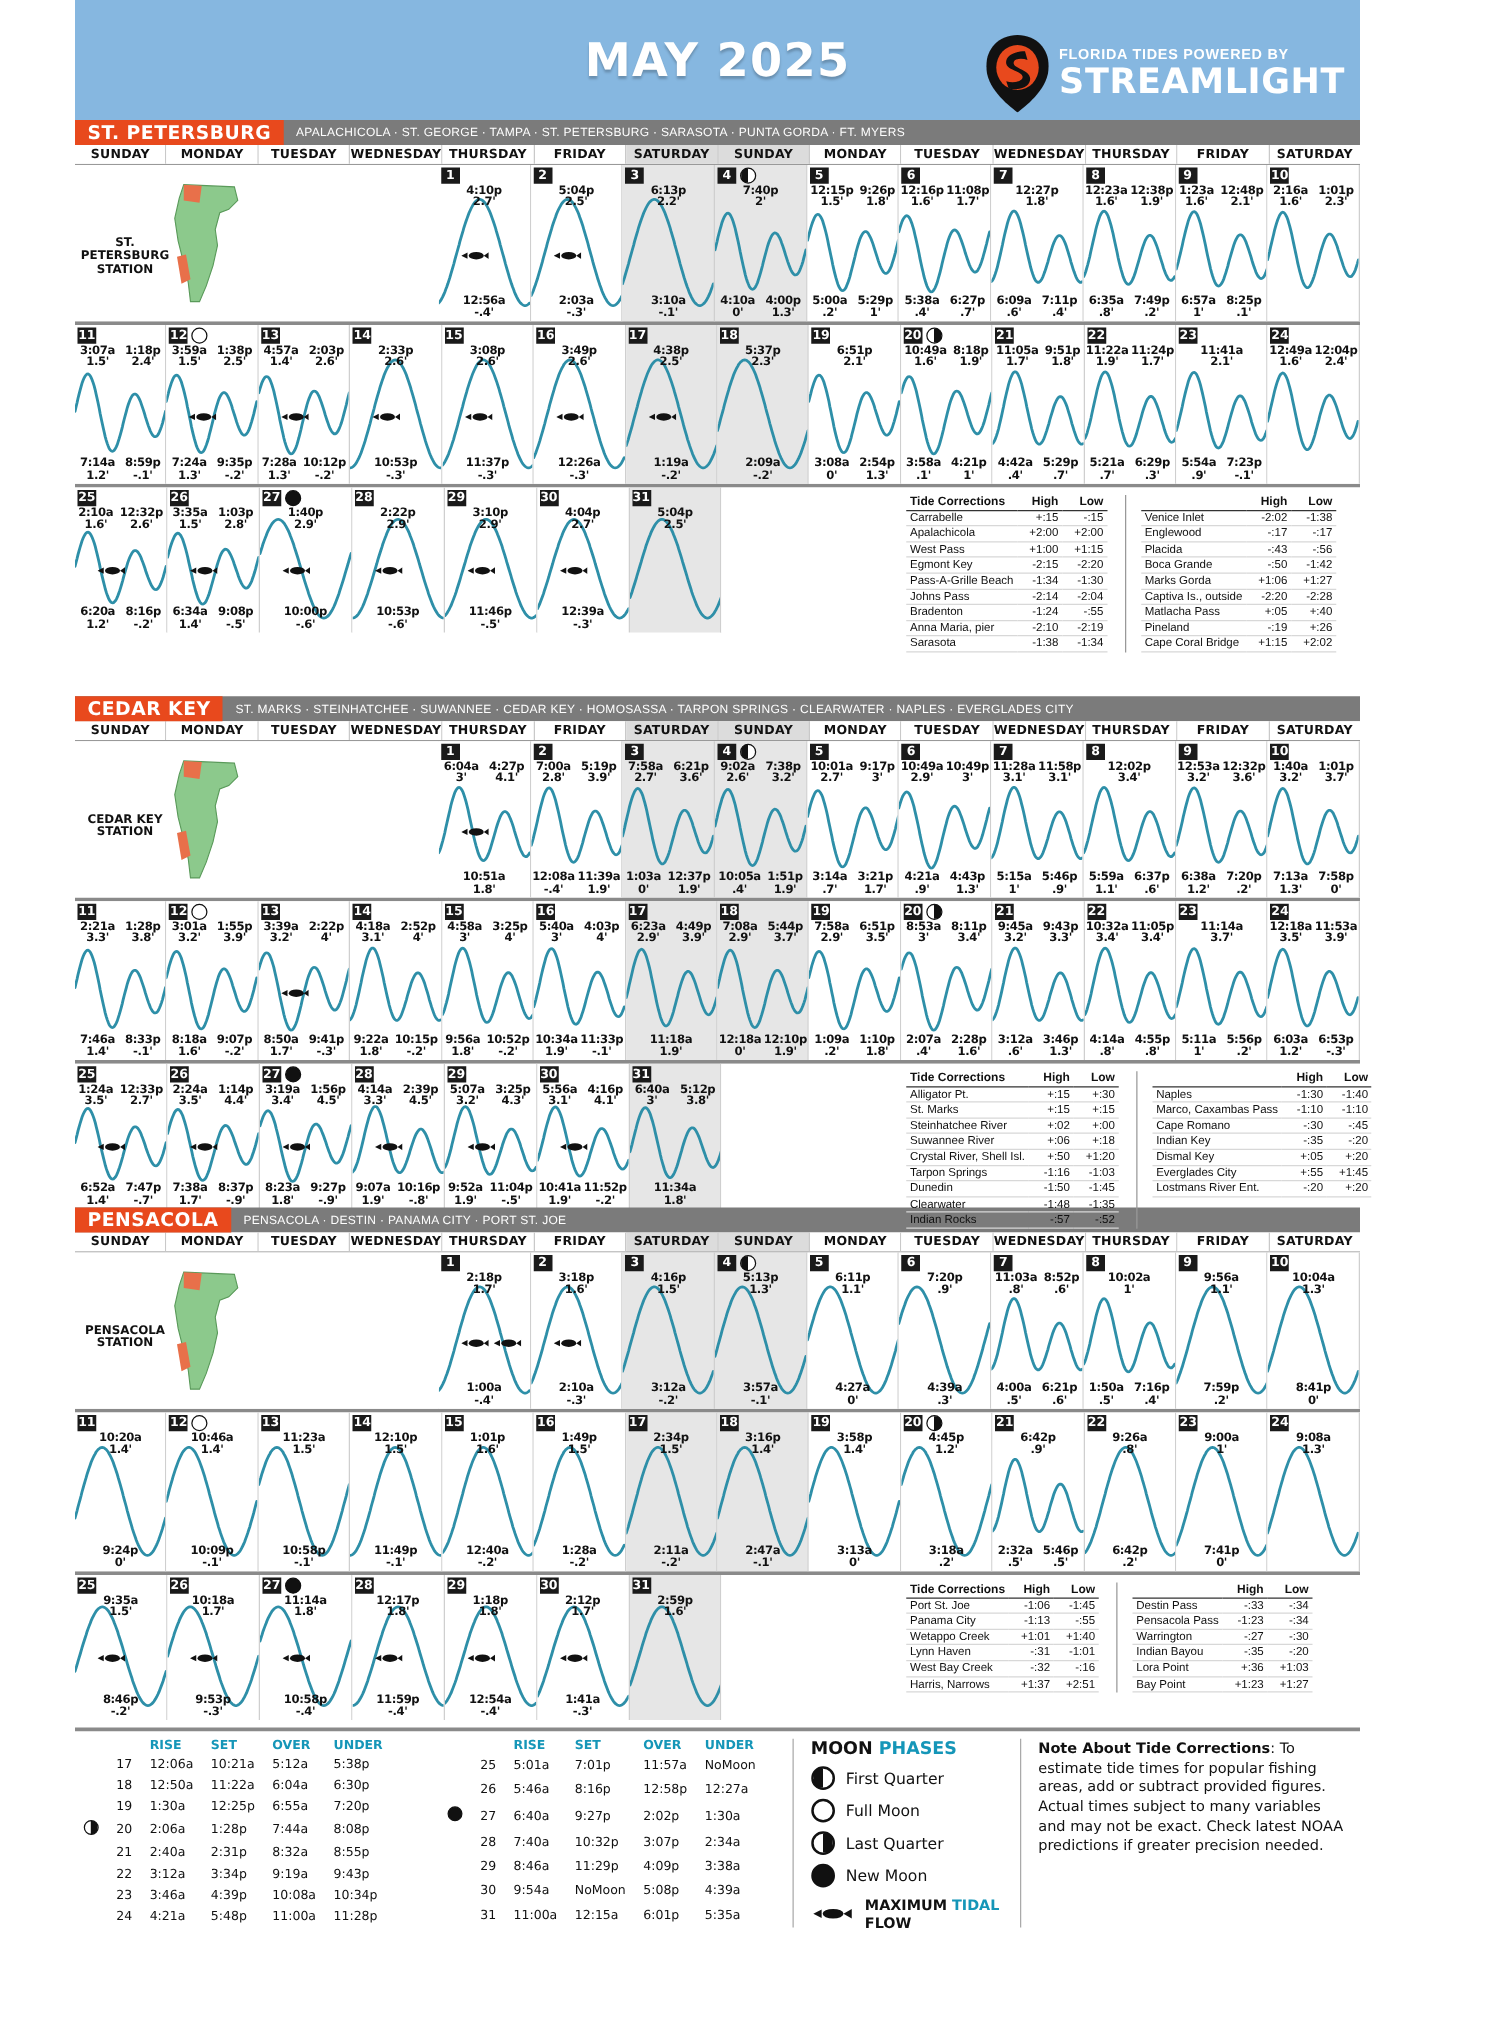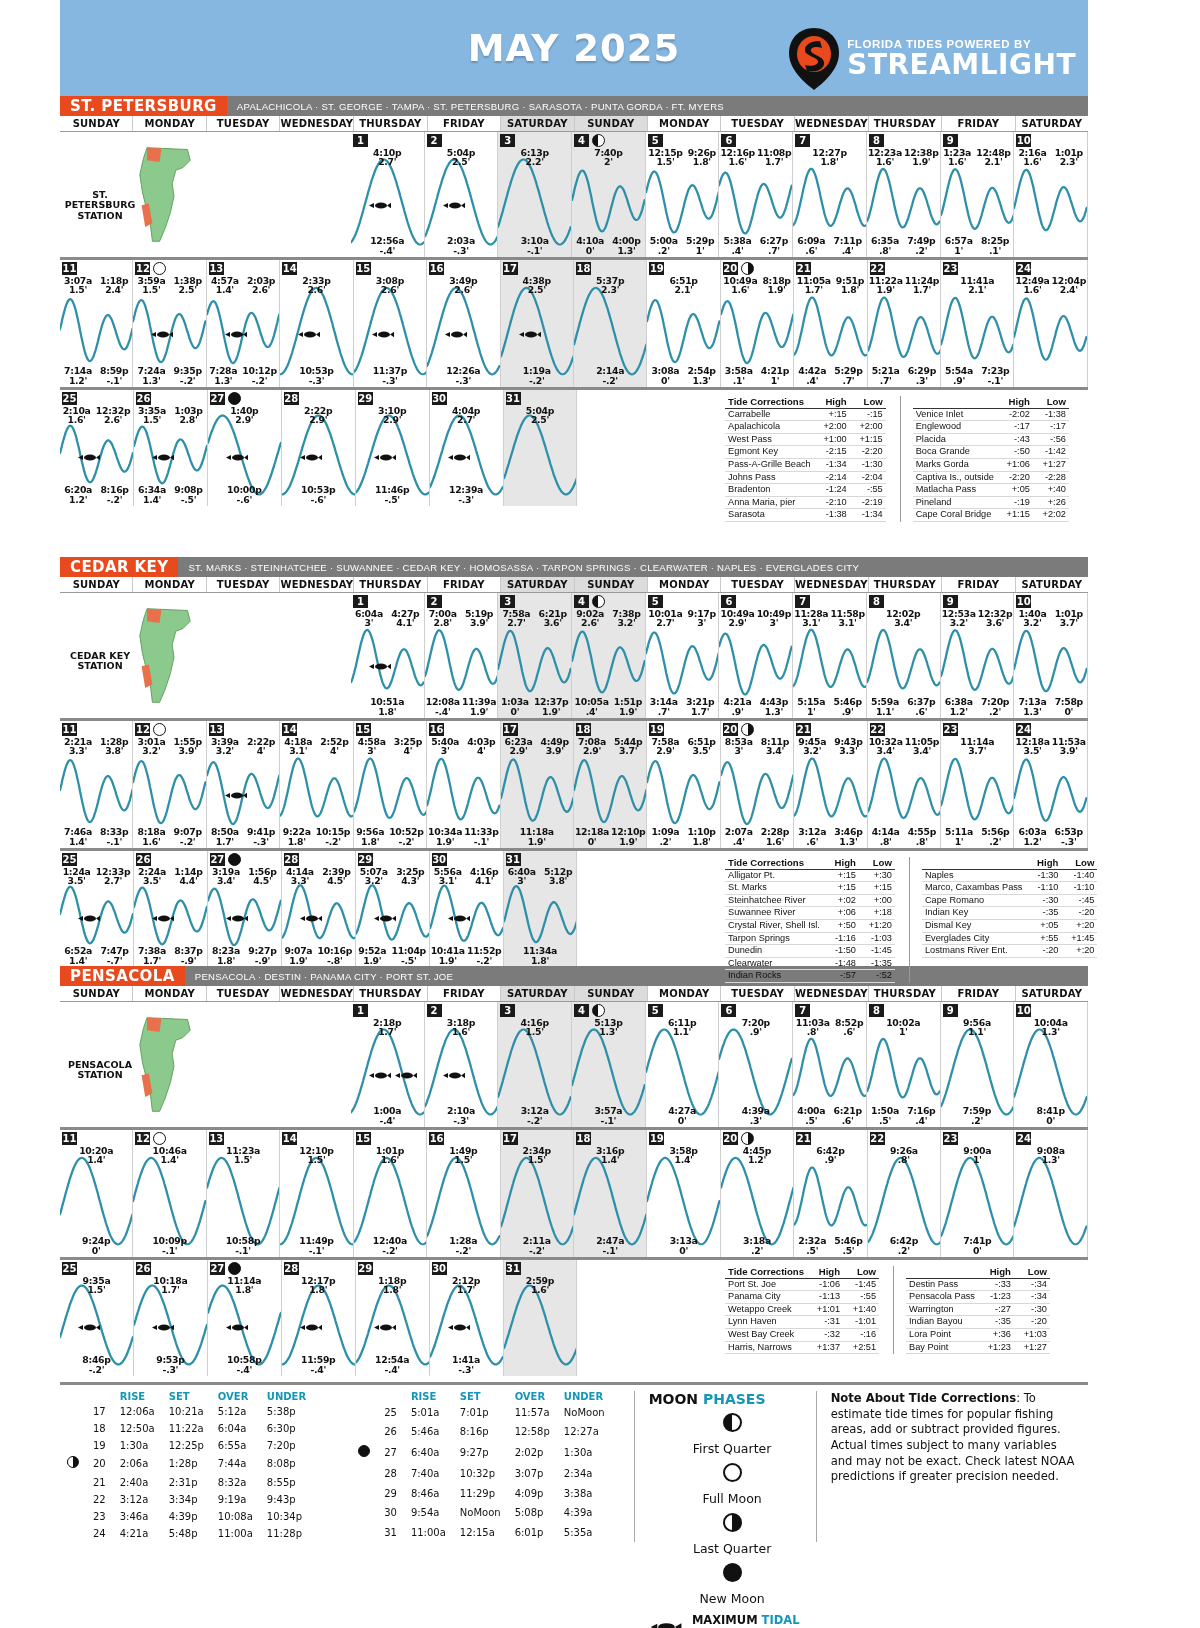--- a/index.html
+++ b/index.html
@@ -148,21 +148,21 @@
     font-family:"DejaVu Sans", sans-serif;
   }
   .sm-tbl td.d { text-align:right; width:24px; }
   .sm-phase { width:16px; }
   .sm-phase .moon { position:static; display:inline-block; width:12px; height:12px; }
 
   .moonphases { border-left:1px solid #aaa; padding-left:14px; width:182px; }
   .mp-title { font-size:14px; font-weight:bold; margin-bottom:6px;
               font-family:"DejaVu Sans", sans-serif; }
   .mp-title span { color:#1596b8; }
-  .mp-item { display:flex; align-items:center; gap:9px; margin-bottom:7px;flex-direction:column; }
+  .mp-item { display:flex; align-items:center; gap:9px; margin-bottom:7px; }
   .mp-item .moon { position:static; width:19px; height:19px; border-width:2px; }
   .mp-label { font-size:12.5px; font-family:"DejaVu Sans", sans-serif; }
   .mp-flow { display:flex; align-items:center; gap:10px; margin-top:2px; }
   .mp-flow-label { font-size:11.5px; font-weight:bold;
                    font-family:"DejaVu Sans", sans-serif; }
   .mp-flow-label .tf { color:#1596b8; }
 
   .note { border-left:1px solid #aaa; padding-left:14px; width:260px;
           font-size:11.6px; line-height:1.35; font-family:"DejaVu Sans", sans-serif; }
   .note b { font-weight:bold; }
@@ -678,21 +678,21 @@
             </div>
             <div class="daynum">18</div>
             <div class="hi-row">
               <div class="ev">
                 <div class="t">5:37p</div>
                 <div class="h">2.3'</div>
               </div>
             </div>
             <div class="lo-row">
               <div class="ev">
-                <div class="t">2:14a</div>
+                <div class="t">2:09a</div>
                 <div class="h">-.2'</div>
               </div>
             </div>
           </div>
           <div class="daycell">
             <div class="curvewrap">
               <svg viewBox="0 0 70 130" preserveAspectRatio="none">
                 <path d="M0.0,62.7 L0.8,59.3 L1.6,56.1 L2.3,53.0 L3.1,50.2 L3.9,47.6 L4.7,45.5 L5.4,43.7 L6.2,42.3 L7.0,41.5 L7.8,41.1 L8.6,41.2 L9.3,41.8 L10.1,42.9 L10.9,44.6 L11.7,46.7 L12.4,49.2 L13.2,52.1 L14.0,55.4 L14.8,58.9 L15.6,62.7 L16.3,66.7 L17.1,70.7 L17.9,74.9 L18.7,78.9 L19.4,82.9 L20.2,86.7 L21.0,90.2 L21.8,93.5 L22.6,96.4 L23.3,98.9 L24.1,101.0 L24.9,102.7 L25.7,103.8 L26.4,104.4 L27.2,104.5 L28.0,104.1 L28.8,103.3 L29.6,101.9 L30.3,100.1 L31.1,98.0 L31.9,95.4 L32.7,92.6 L33.4,89.5 L34.2,86.3 L35.0,82.9 L35.8,79.5 L36.6,76.1 L37.3,72.8 L38.1,69.7 L38.9,66.7 L39.7,64.0 L40.4,61.6 L41.2,59.5 L42.0,57.9 L42.8,56.6 L43.6,55.8 L44.3,55.4 L45.1,55.4 L45.9,55.9 L46.7,56.8 L47.4,58.1 L48.2,59.7 L49.0,61.6 L49.8,63.8 L50.6,66.2 L51.3,68.8 L52.1,71.5 L52.9,74.1 L53.7,76.8 L54.4,79.4 L55.2,81.8 L56.0,84.0 L56.8,85.9 L57.6,87.5 L58.3,88.8 L59.1,89.7 L59.9,90.2 L60.7,90.2 L61.4,89.8 L62.2,89.0 L63.0,87.7 L63.8,86.1 L64.6,84.0 L65.3,81.6 L66.1,78.9 L66.9,75.9 L67.7,72.8 L68.4,69.5 L69.2,66.1 L70.0,62.7" fill="none" stroke="#2e8fa8" stroke-width="2.2" stroke-linecap="round"></path>
               </svg>
             </div>

